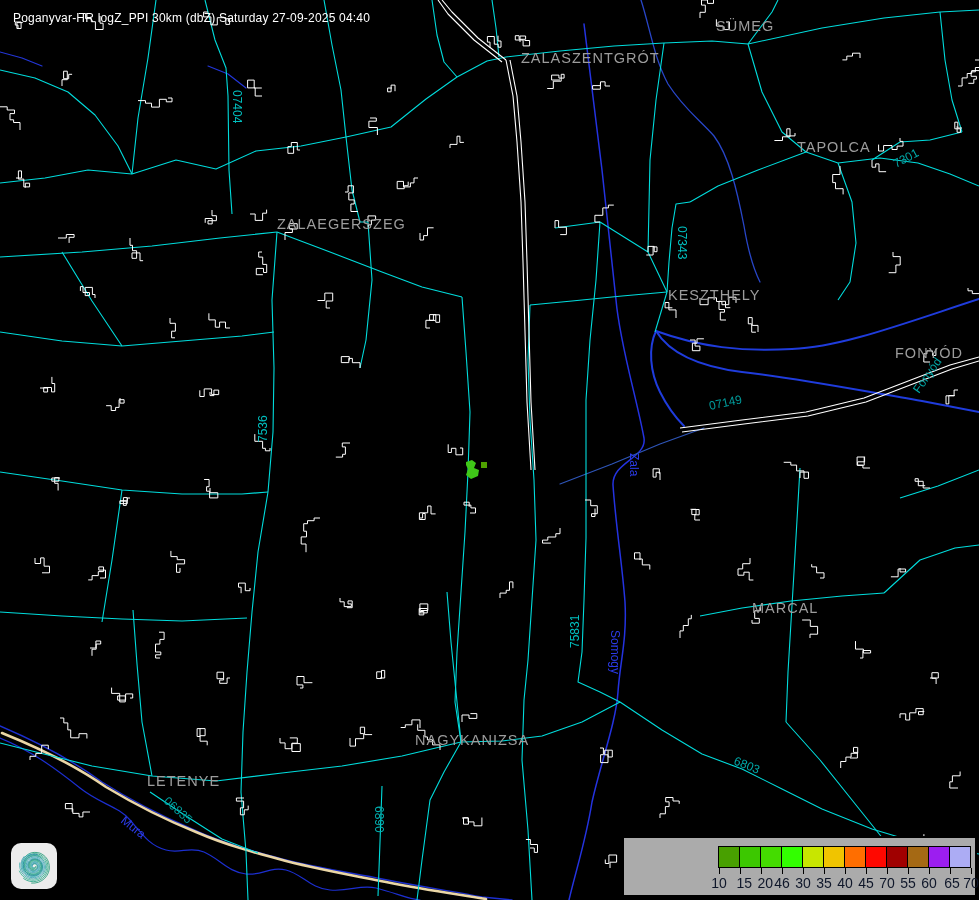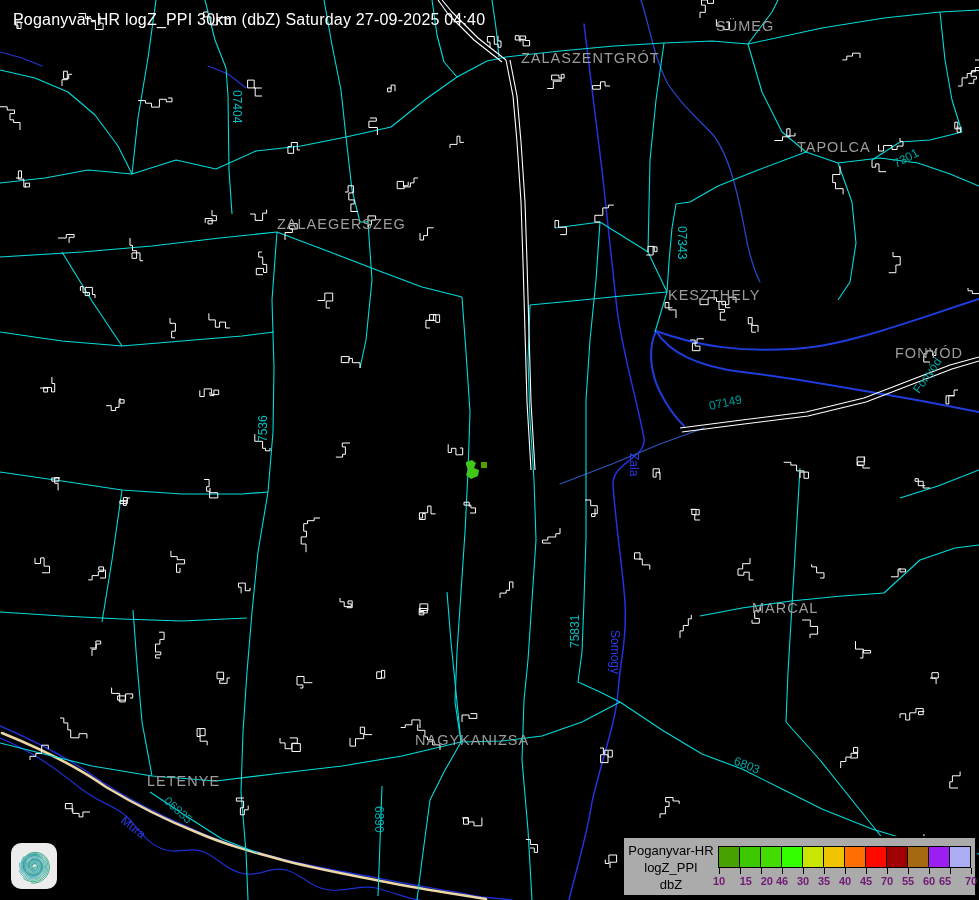--- a/index.html
+++ b/index.html
@@ -1,31 +1,31 @@
 <!DOCTYPE html>
 <html><head>
 <meta charset="utf-8">
 <style>
   html,body{margin:0;padding:0;background:#000;}
   body{width:979px;height:900px;position:relative;overflow:hidden;
        font-family:"Liberation Sans", sans-serif;}
   #map-svg{position:absolute;left:0;top:0;width:979px;height:900px;display:block;}
-  #title-bar{position:absolute;left:13px;top:11px;color:#fff;font-size:16px;
+  #title-bar{position:absolute;left:13px;top:11px;color:#fff;font-size:12px;
              letter-spacing:0.2px;white-space:nowrap;z-index:5;text-align:center;}
   
   #legend{position:absolute;left:622px;top:836px;width:355px;height:61px;
           background:#ABABAB;border:2px solid #000;box-sizing:border-box;z-index:6;}
   #legend-title{position:absolute;left:0;top:4px;width:94px;text-align:center;
                 color:#000;font-size:13px;line-height:17px;}
   #legend-bar{position:absolute;left:94px;top:8px;height:22px;display:flex;}
   #legend-bar .cell{width:20px;height:20px;border:1px solid #000;border-right:none;}
   #legend-bar .cell:last-child{border-right:1px solid #000;}
   .tickmark{position:absolute;width:1px;height:6px;background:#000;top:30px;}
   .ticklabel{position:absolute;top:37px;width:24px;margin-left:-12px;text-align:center;
-             color:#701a75;font-size:11px;font-weight:bold;}
+             color:#0f172a;font-size:14px;}
   
   #logo{position:absolute;left:11px;top:843px;width:46px;height:46px;z-index:6;}
 </style>
 </head>
 <body>
 
 <div id="title-bar">Poganyvar-HR logZ_PPI 30km (dbZ) Saturday 27-09-2025 04:40</div>
 
 <svg id="map-svg" viewBox="0 0 979 900">
   <g id="layer-rivers">
@@ -246,25 +246,20 @@
       <text x="277" y="229" fill="#9C9C9C" font-size="14.5" letter-spacing="1" font-family="&quot;Liberation Sans&quot;, sans-serif">ZALAEGERSZEG</text>
       <text x="668" y="300" fill="#9C9C9C" font-size="14.5" letter-spacing="1" font-family="&quot;Liberation Sans&quot;, sans-serif">KESZTHELY</text>
       <text x="895" y="358" fill="#9C9C9C" font-size="14.5" letter-spacing="1" font-family="&quot;Liberation Sans&quot;, sans-serif">FONYÓD</text>
       <text x="752" y="613" fill="#9C9C9C" font-size="14.5" letter-spacing="1" font-family="&quot;Liberation Sans&quot;, sans-serif">MARCAL</text>
       <text x="415" y="745" fill="#9C9C9C" font-size="14.5" letter-spacing="1" font-family="&quot;Liberation Sans&quot;, sans-serif">NAGYKANIZSA</text>
       <text x="147" y="786" fill="#9C9C9C" font-size="14.5" letter-spacing="1" font-family="&quot;Liberation Sans&quot;, sans-serif">LETENYE</text>
     </g>
 </svg>
 
 <div id="legend">
-  <div id="legend-title">
-      <div>Poganyvar-HR</div>
-      <div>logZ_PPI</div>
-      <div>dbZ</div>
-    </div>
   <div id="legend-bar">
       <div class="cell" style="background: rgb(72, 160, 0);"></div>
       <div class="cell" style="background: rgb(60, 200, 0);"></div>
       <div class="cell" style="background: rgb(68, 220, 0);"></div>
       <div class="cell" style="background: rgb(50, 255, 0);"></div>
       <div class="cell" style="background: rgb(200, 230, 0);"></div>
       <div class="cell" style="background: rgb(240, 196, 0);"></div>
       <div class="cell" style="background: rgb(255, 110, 0);"></div>
       <div class="cell" style="background: rgb(255, 8, 0);"></div>
       <div class="cell" style="background: rgb(160, 0, 0);"></div>
@@ -289,21 +284,21 @@
       <div class="ticklabel" style="left: 221px;">40</div>
       <div class="tickmark" style="left: 242px;"></div>
       <div class="ticklabel" style="left: 242px;">45</div>
       <div class="tickmark" style="left: 263px;"></div>
       <div class="ticklabel" style="left: 263px;">70</div>
       <div class="tickmark" style="left: 284px;"></div>
       <div class="ticklabel" style="left: 284px;">55</div>
       <div class="tickmark" style="left: 305px;"></div>
       <div class="ticklabel" style="left: 305px;">60</div>
       <div class="tickmark" style="left: 326px;"></div>
-      <div class="ticklabel" style="left: 321px;">65</div>
+      <div class="ticklabel" style="left: 328px;">65</div>
       <div class="tickmark" style="left: 347px;"></div>
       <div class="ticklabel" style="left: 347px;">70</div>
     </div>
 </div>
 
 <svg id="logo" viewBox="0 0 46 46">
     <rect x="0" y="0" width="46" height="46" rx="10" fill="#ECECEC"></rect>
     <path d="M24.5,23.0L24.7,23.4L24.8,23.8L24.8,24.4L24.6,24.9L24.2,25.4L23.7,25.9L23.1,26.2L22.4,26.4L21.5,26.4L20.7,26.2L19.9,25.8L19.1,25.1L18.5,24.3L18.1,23.3L17.9,22.2L18.0,21.0L18.4,19.8L19.0,18.7L19.9,17.7L21.0,17.0L22.4,16.4L23.9,16.2L25.4,16.3L26.9,16.8L28.4,17.7L29.6,18.8L30.6,20.3L31.2,22.0L31.5,23.8L31.3,25.7L30.8,27.6L29.7,29.4L28.3,30.9L26.6,32.1L24.5,32.9L22.3,33.2L20.0,33.1L17.8,32.4L15.7,31.2L13.9,29.6L12.5,27.5L11.5,25.1L11.1,22.6L11.2,19.9L12.0,17.3L13.3,14.9L15.1,12.8L17.5,11.1L20.1,9.9L23.1,9.4L26.1,9.5L29.1,10.2L31.9,11.7L34.3,13.7L36.3,16.3L37.6,19.3L38.3,22.6L38.3,26.0L37.5,29.4L35.9,32.5L33.7,35.3L30.9,37.5L27.6,39.2L24.0,40.0L20.2,40.1" stroke="#2F9E7E" stroke-width="0.9" fill="none"></path>
     <path d="M24.3,23.8L24.2,24.2L24.1,24.6L23.8,25.0L23.3,25.4L22.8,25.6L22.2,25.7L21.5,25.7L20.8,25.5L20.1,25.0L19.5,24.4L19.0,23.7L18.8,22.8L18.7,21.8L18.8,20.8L19.3,19.8L19.9,18.9L20.8,18.1L21.9,17.5L23.1,17.1L24.4,17.1L25.8,17.3L27.1,17.9L28.3,18.8L29.3,19.9L30.0,21.3L30.5,22.9L30.5,24.6L30.2,26.3L29.5,27.9L28.4,29.4L27.0,30.6L25.3,31.5L23.4,32.1L21.4,32.1L19.3,31.8L17.4,31.0L15.6,29.7L14.1,28.0L13.0,26.0L12.4,23.8L12.2,21.4L12.6,19.0L13.5,16.7L15.0,14.7L16.9,12.9L19.1,11.6L21.7,10.8L24.4,10.6L27.2,11.0L29.8,12.0L32.2,13.6L34.2,15.7L35.8,18.2L36.7,21.1L37.1,24.2L36.7,27.3L35.6,30.3L33.9,33.0L31.6,35.3L28.8,37.1L25.6,38.3L22.2,38.7L18.7,38.3L15.4,37.2L12.3,35.4" stroke="#36A98B" stroke-width="0.9" fill="none"></path>
     <path d="M23.7,24.3L23.4,24.7L23.1,24.9L22.6,25.1L22.1,25.2L21.5,25.1L20.9,24.8L20.4,24.4L19.9,23.9L19.6,23.2L19.4,22.4L19.4,21.6L19.6,20.7L20.1,19.9L20.7,19.1L21.5,18.5L22.5,18.1L23.7,17.9L24.8,17.9L26.0,18.3L27.1,18.9L28.1,19.8L28.9,20.9L29.4,22.2L29.6,23.6L29.5,25.1L29.1,26.6L28.3,28.0L27.2,29.2L25.8,30.2L24.2,30.9L22.5,31.2L20.6,31.1L18.8,30.5L17.1,29.6L15.7,28.3L14.5,26.6L13.7,24.7L13.3,22.7L13.4,20.5L14.0,18.4L15.1,16.4L16.6,14.6L18.5,13.2L20.7,12.3L23.0,11.8L25.5,11.9L28.0,12.5L30.3,13.7L32.3,15.4L34.0,17.5L35.1,20.0L35.7,22.7L35.7,25.5L35.0,28.3L33.8,30.9L31.9,33.2L29.6,35.1L26.8,36.5L23.8,37.2L20.7,37.2L17.5,36.6L14.6,35.2L12.0,33.3L9.8,30.7L8.2,27.7" stroke="#3FB598" stroke-width="0.9" fill="none"></path>

